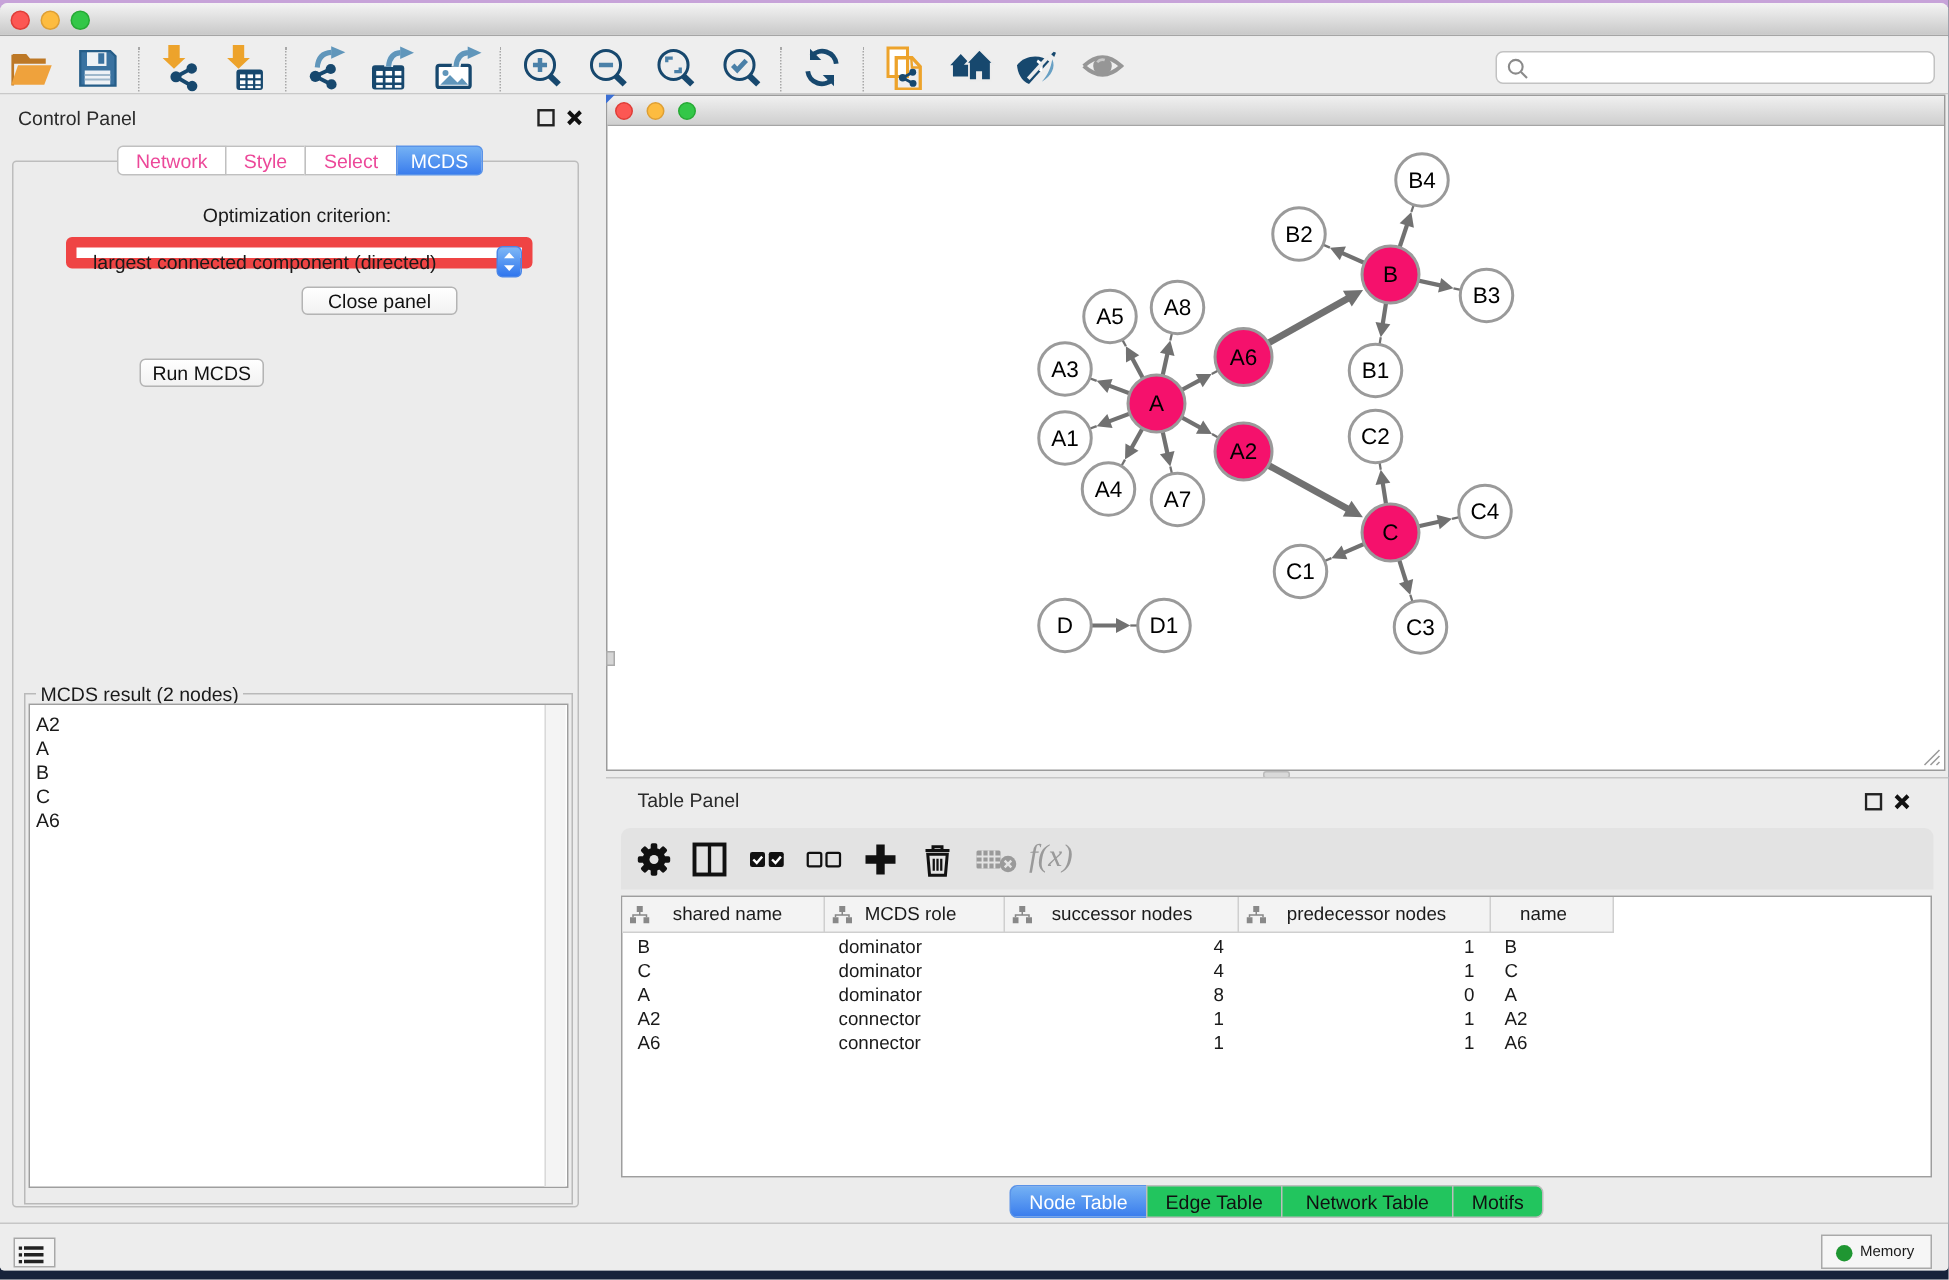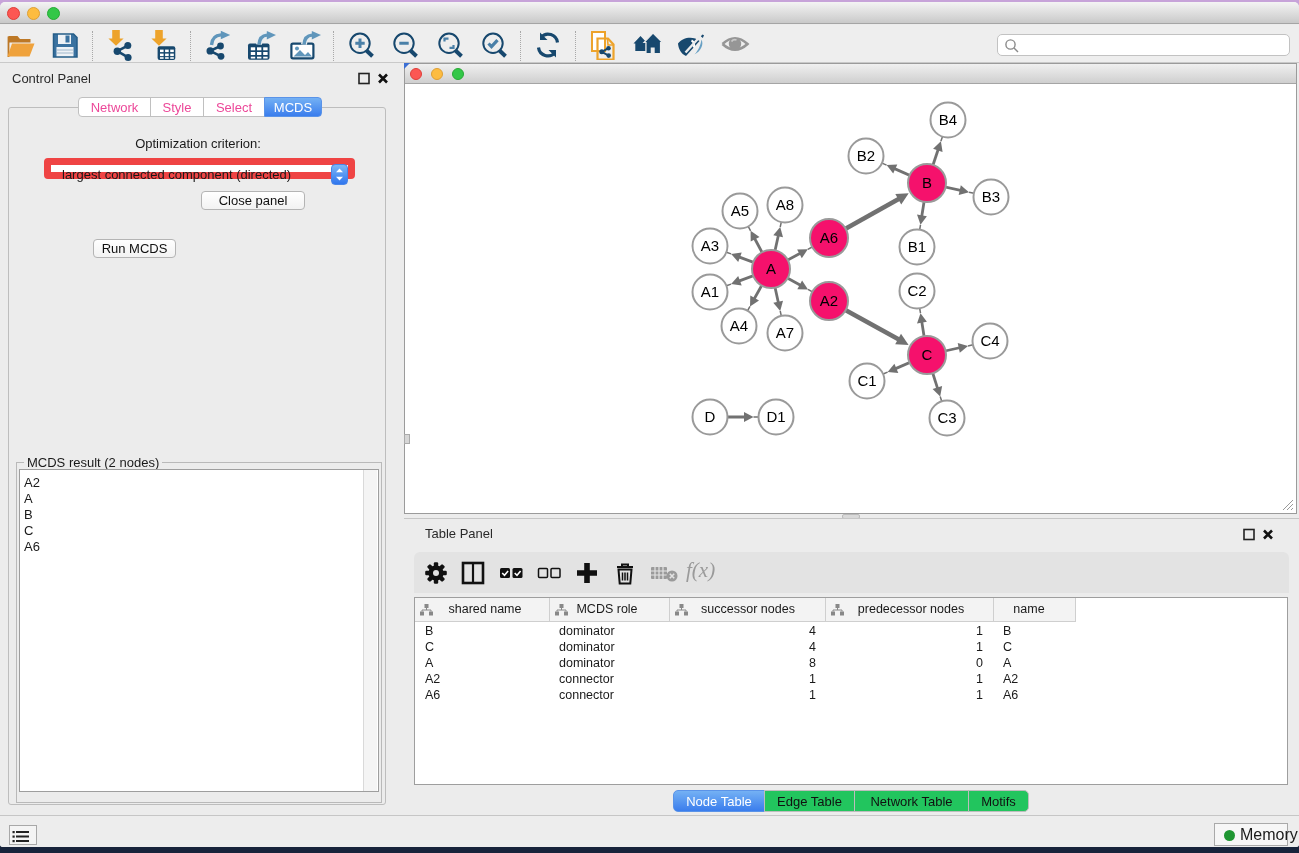--- a/index.html
+++ b/index.html
@@ -81,21 +81,21 @@
 
 .btab { position:absolute; top:271px; height:22px; line-height:21px; text-align:center;
   background:#22c55e; border:1px solid #bdbdbd; font-size:13px; color:#111; }
 .btabsel { background:linear-gradient(#74b1f4,#3a7ded); color:#fff; border-color:#5a93e8; }
 
 #statusbar { left:0; top:813px; width:1299px; height:32px; background:#ededed;
   border-top:1px solid #c6c6c6; }
 #listbtn { left:9px; top:9px; width:28px; height:20px; background:#f4f4f4;
   border:1px solid #a8a8a8; }
 #membtn { left:1214px; top:7px; width:74px; height:23px; background:#f6f6f6;
-  border:1px solid #a9a9a9; font-size:16px; line-height:22px; text-align:left;
+  border:1px solid #a9a9a9; font-size:10px; line-height:22px; text-align:left;
   padding-left:25px; }
 #memdot { left:9px; top:6px; width:11px; height:11px; border-radius:50%;
   background:#1f9632; }
 </style>
 </head>
 <body>
 <div id="deskTop" class="abs"></div>
 <div id="app" class="abs">
   <div id="titlebar" class="abs">
     <div class="tl t1"></div>

